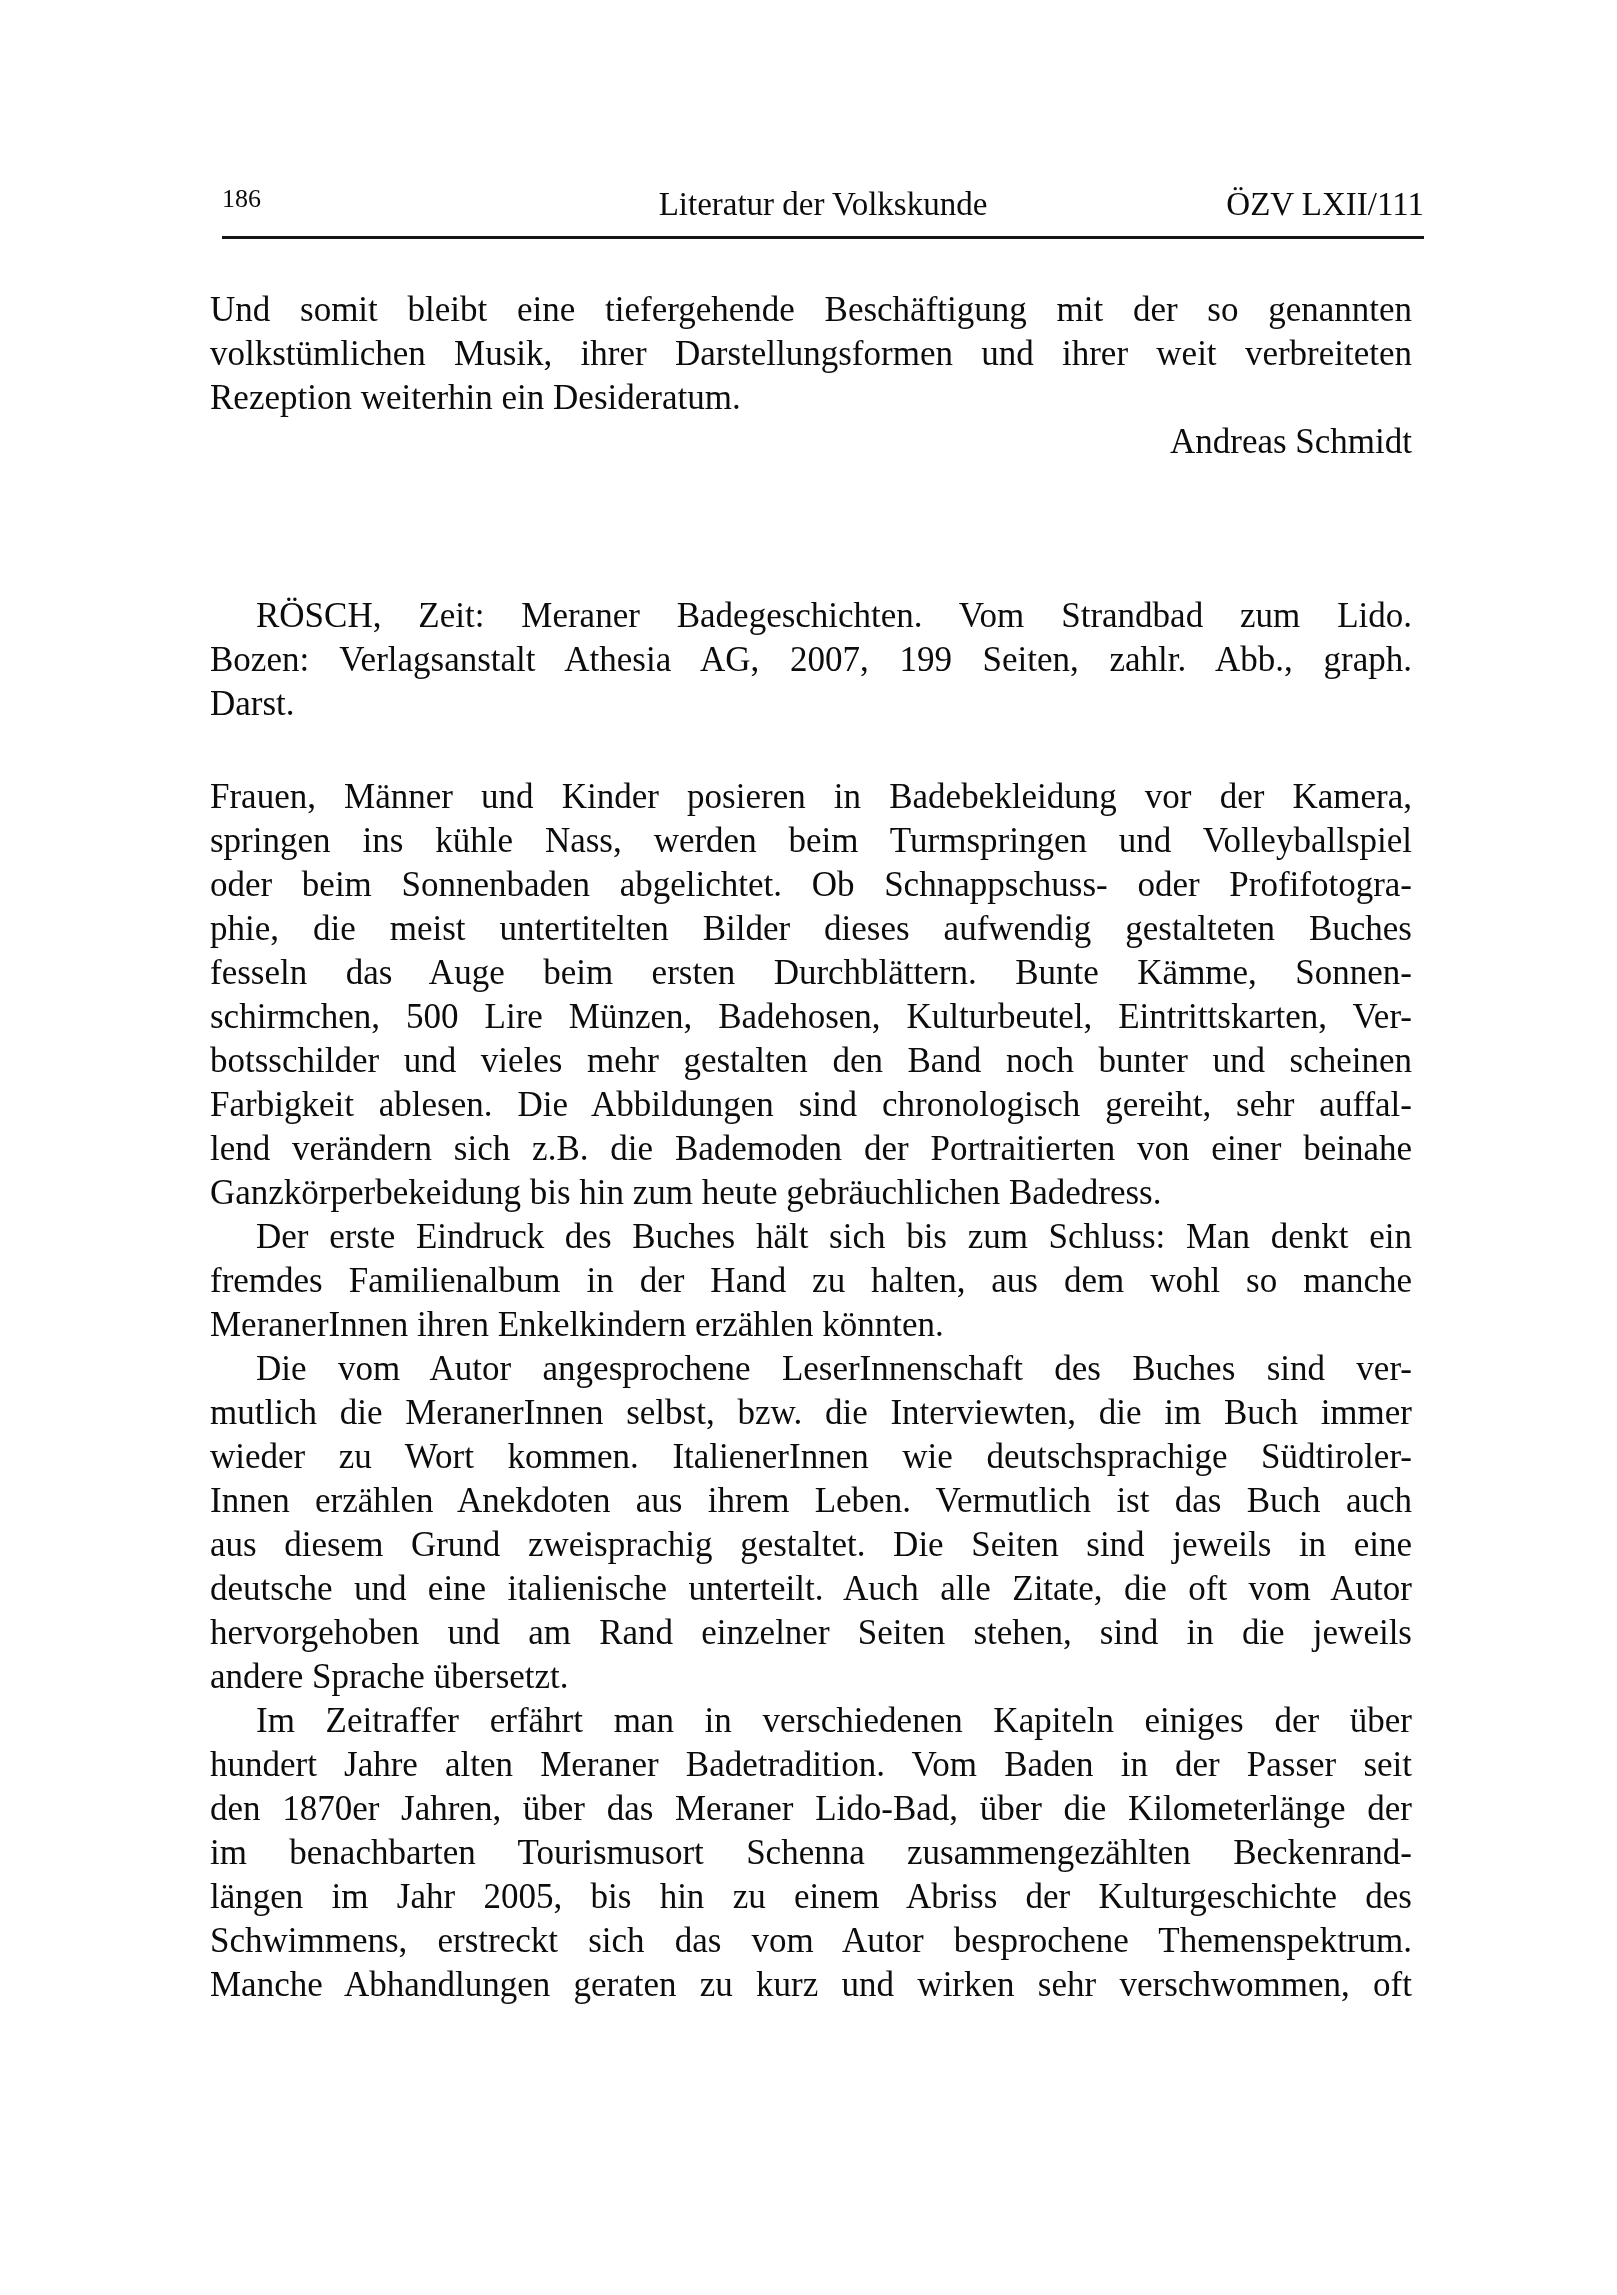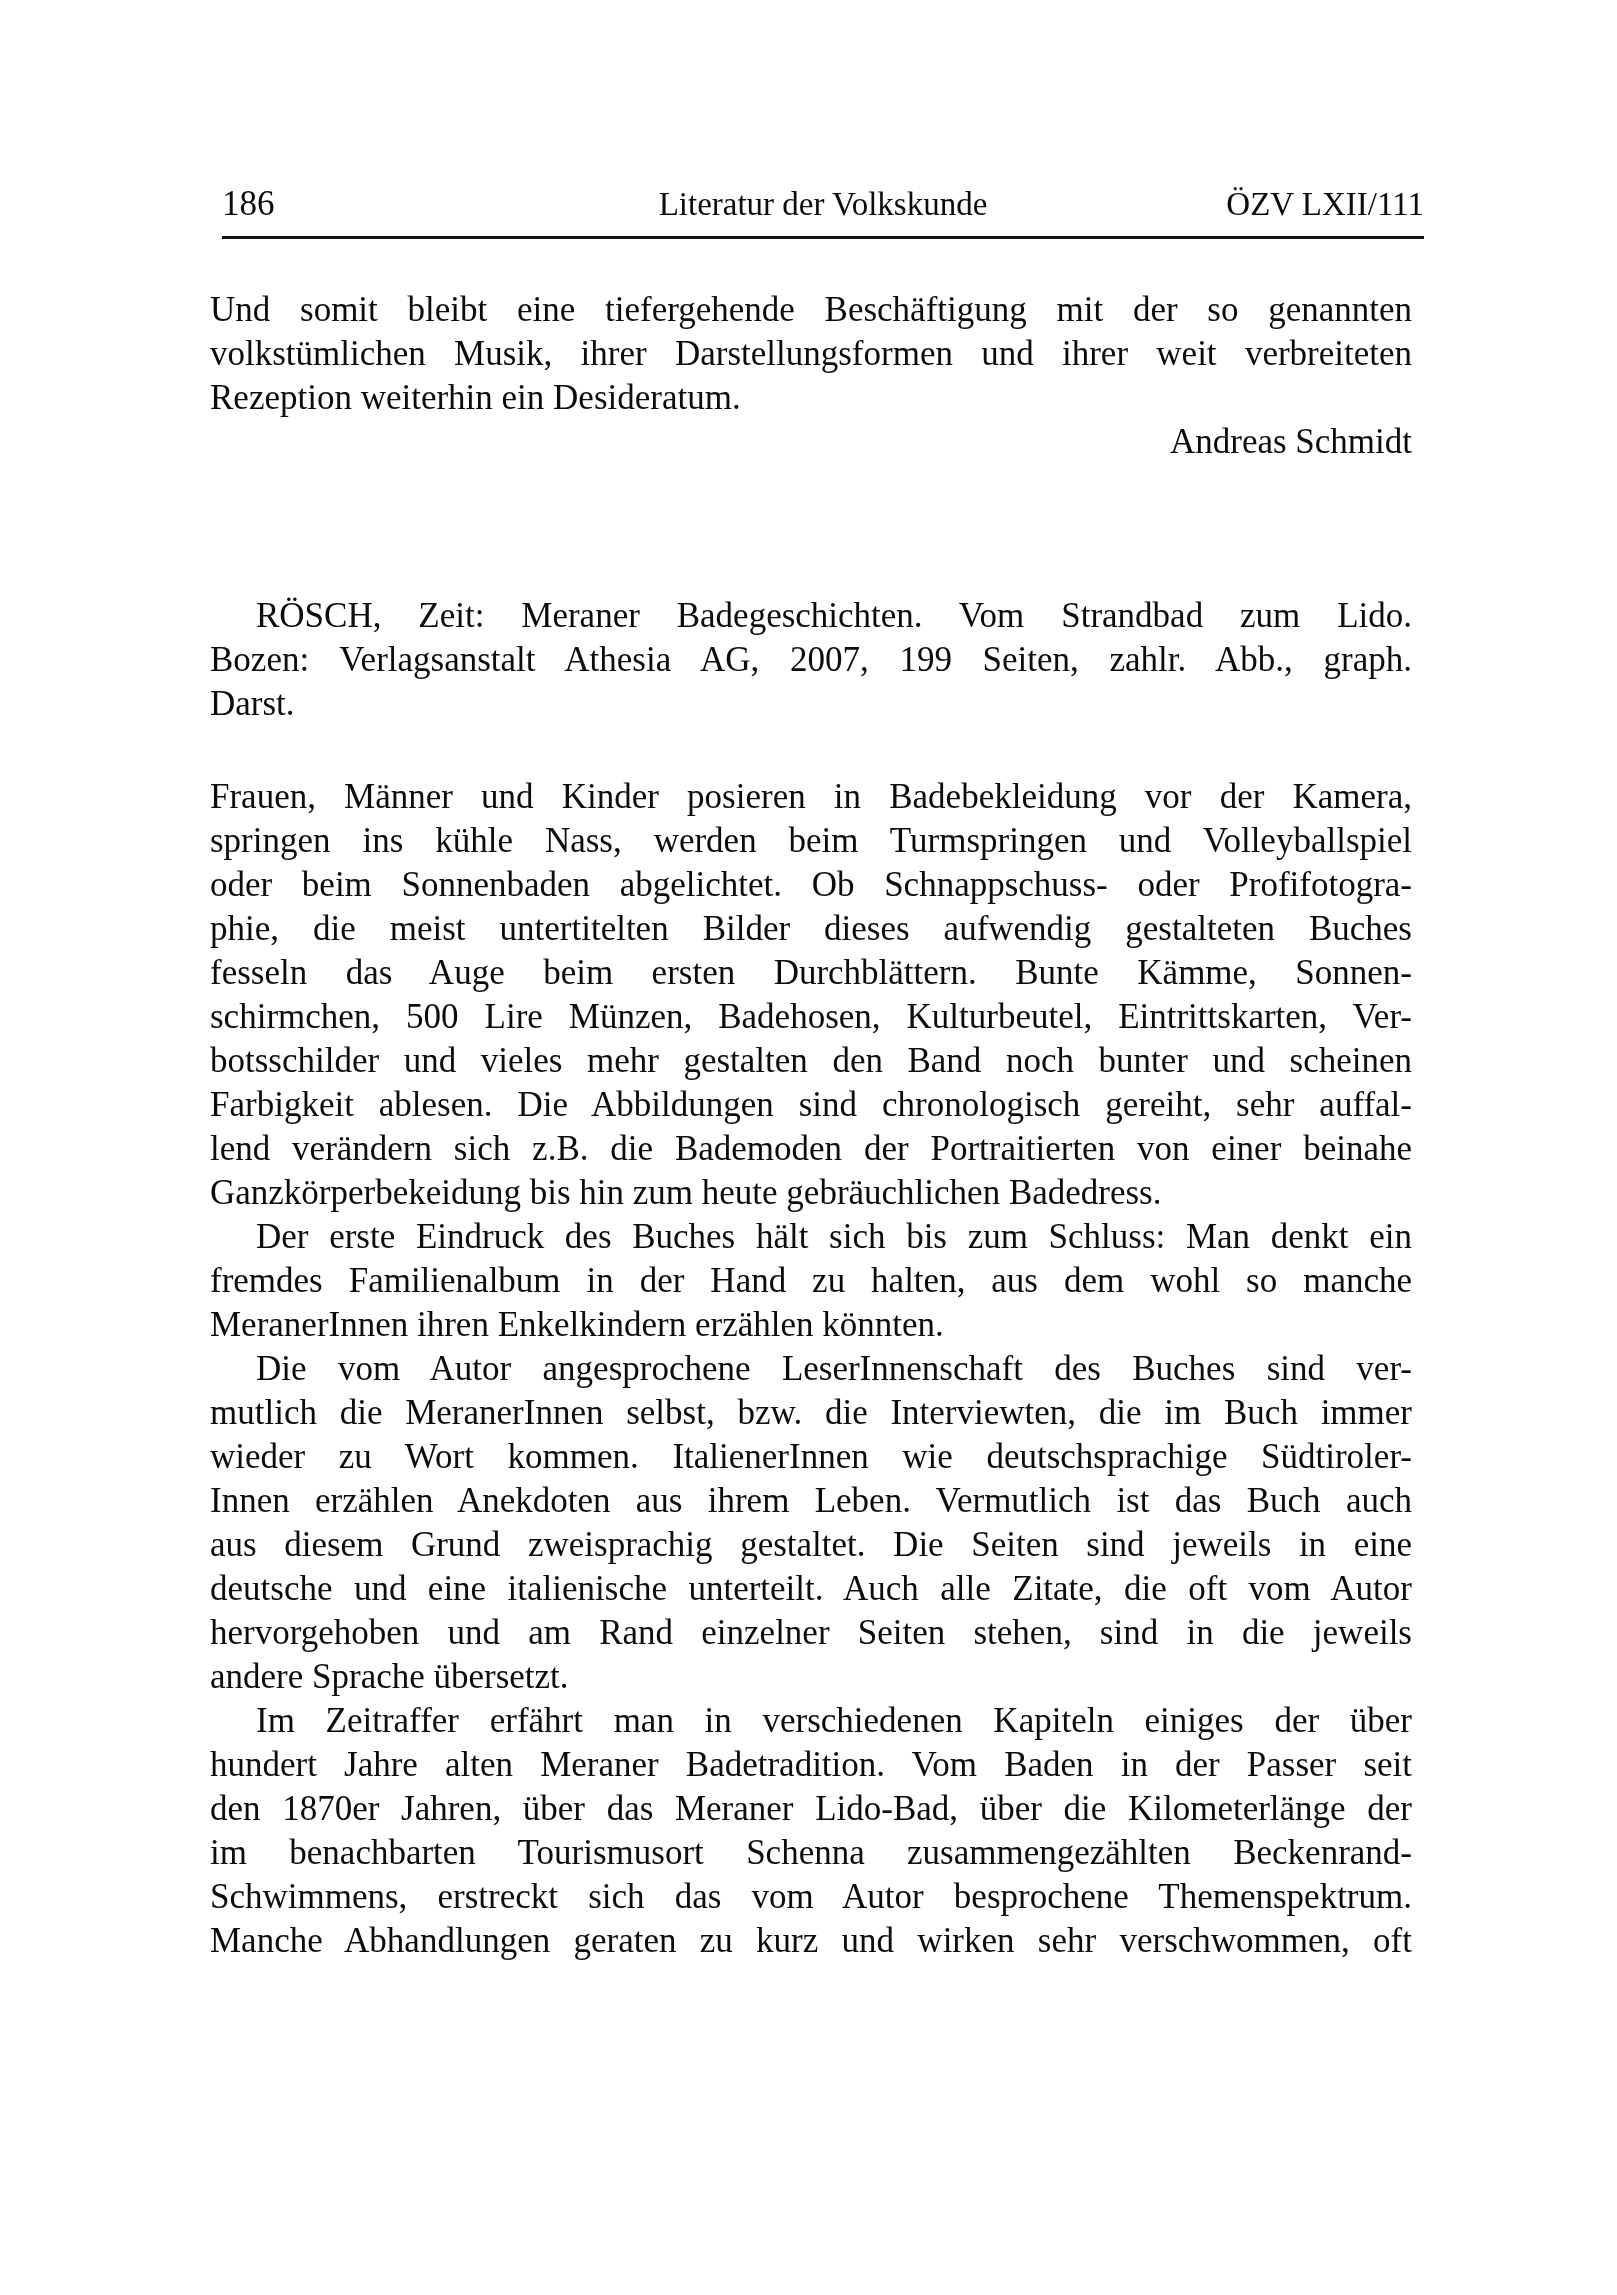--- a/index.html
+++ b/index.html
@@ -14,21 +14,21 @@
   }
   
   .page-header {
     position: absolute;
     left: 222px;
     top: 184px;
     width: 1202px;
     height: 40px;
     font-size: 33px;
   }
-  .page-header .pagenum  { position: absolute; left: 0; top: 0; font-size: 35px; }
+  .page-header .pagenum  { position: absolute; left: 0; top: 0; font-size: 26px; }
   .page-header .runtitle { position: absolute; left: 50%; top: 1.6px; transform: translateX(-50%); white-space: nowrap; }
   .page-header .issue    { position: absolute; right: 0; top: 1.6px; white-space: nowrap; }
   .header-rule {
     position: absolute;
     left: 222px;
     top: 236px;
     width: 1202px;
     height: 3.2px;
     background: #151515;
   }
@@ -114,19 +114,20 @@
         <div class="tline">aus diesem Grund zweisprachig gestaltet. Die Seiten sind jeweils in eine</div>
         <div class="tline">deutsche und eine italienische unterteilt. Auch alle Zitate, die oft vom Autor</div>
         <div class="tline">hervorgehoben und am Rand einzelner Seiten stehen, sind in die jeweils</div>
         <div class="tline tline-last">andere Sprache übersetzt.</div>
       </div>
     <div class="review-paragraph">
         <div class="tline tline-indent">Im Zeitraffer erfährt man in verschiedenen Kapiteln einiges der über</div>
         <div class="tline">hundert Jahre alten Meraner Badetradition. Vom Baden in der Passer seit</div>
         <div class="tline">den 1870er Jahren, über das Meraner Lido-Bad, über die Kilometerlänge der</div>
         <div class="tline">im benachbarten Tourismusort Schenna zusammengezählten Beckenrand-</div>
+        <div class="tline">längen im Jahr 2005, bis hin zu einem Abriss der Kulturgeschichte des</div>
         <div class="tline">Schwimmens, erstreckt sich das vom Autor besprochene Themenspektrum.</div>
         <div class="tline">Manche Abhandlungen geraten zu kurz und wirken sehr verschwommen, oft</div>
       </div>
   </div>
 
 </div>
 
 
 </body></html>

